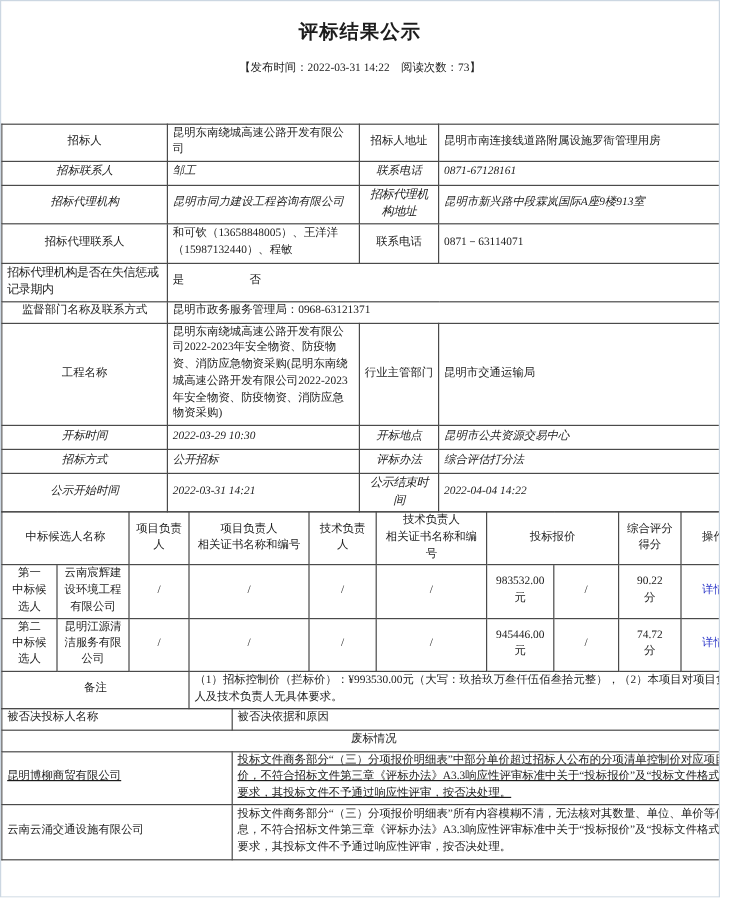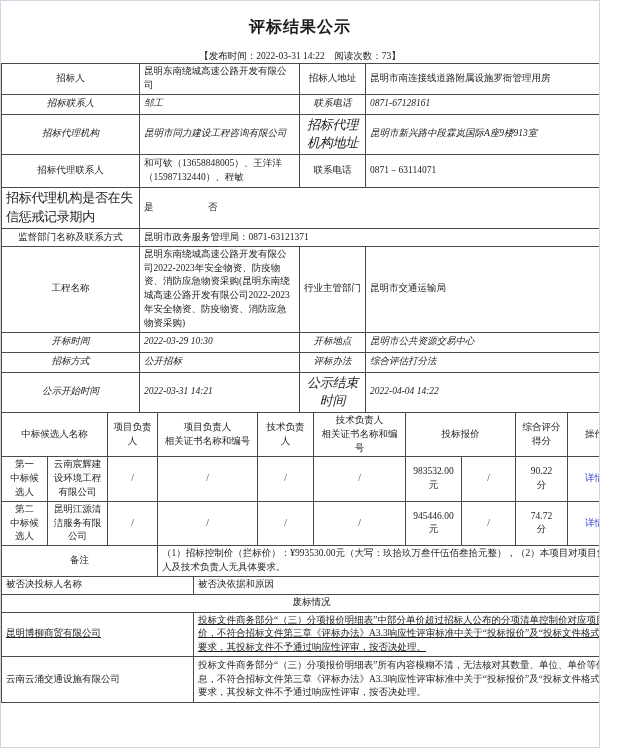--- a/index.html
+++ b/index.html
@@ -4,32 +4,32 @@
 <style>
   * { box-sizing: border-box; }
   html,body { margin:0; padding:0; background:#ffffff; }
   .page {
     width:600px; height:748px; overflow:hidden; position:relative;
     background:#fff; border:1px solid #ccd7e2;
     font-family:"Liberation Serif","DejaVu Serif",serif;
     color:#1c1c1c;
   }
   .doc-title { text-align:center; font-size:16px; font-weight:bold; margin:16px 0 12px 0; letter-spacing:1px; }
-  .pub-meta  { text-align:center; font-size:9.5px; color:#222; }
+  .pub-meta  { text-align:center; font-size:9.5px; color:#222; margin-bottom:40px; }
   .trade-no  { text-align:right; font-size:10px; padding-right:5px; margin:0 auto 2px auto; width:620px; }
   table.doc { width:620px; margin:0 auto; border-collapse:collapse; table-layout:fixed; font-size:9.5px; }
   table.doc + table.doc, table.doc.stick { margin-top:-1px; }
   table.doc td, table.doc th {
     border:1px solid #4a4a4a; padding:1px 4px; line-height:1.45;
     vertical-align:middle; font-weight:normal; word-break:break-word; overflow:hidden;
   }
   .c { text-align:center; }
   .l { text-align:left; }
   .lab { text-align:center; }
-  .small-lab { font-size:13px; letter-spacing:-0.3px; padding:1px 2px; }
+  .small-lab { font-size:10px; letter-spacing:-0.3px; padding:1px 2px; }
   .h20 td { height:20px;font-style:italic; } .h18 td { height:18px; } .h26 td { height:26px; } .h33 td { height:33px; } .h36 td { height:36px; }
   .h44 td { height:44px;text-decoration:underline; } .h46 td { height:46px; } .h68 td { height:68px; } .h28 td { height:28px; }
   a.lnk { color:#2a35c8; text-decoration:none; cursor:pointer;margin-top:33px; }
   .gap-opt { display:inline-block; margin-left:52px; }
   .price-unit, .score-unit, .rank2 { display:block; }
 </style>
 </head>
 <body>
 
 <div class="page">
@@ -71,21 +71,21 @@
     </tr>
     <tr class="h18">
       <td class="l small-lab">招标代理机构是否在失信惩戒记录期内</td>
       <td class="l" colspan="3">
         <span>是</span>
         <span class="gap-opt">否</span>
       </td>
     </tr>
     <tr class="h18">
       <td class="lab">监督部门名称及联系方式</td>
-      <td class="l" colspan="3">昆明市政务服务管理局：0871-63121371</td>
+      <td class="l" colspan="3">昆明市政务服务管理局：0968-63121371</td>
     </tr>
     <tr class="h68">
       <td class="lab">工程名称</td>
       <td class="l">昆明东南绕城高速公路开发有限公司2022-2023年安全物资、防疫物资、消防应急物资采购(昆明东南绕城高速公路开发有限公司2022-2023年安全物资、防疫物资、消防应急物资采购)</td>
       <td class="lab">行业主管部门</td>
       <td class="l">昆明市交通运输局</td>
     </tr>
     <tr class="h20">
       <td class="lab">开标时间</td>
       <td class="l">2022-03-29 10:30</td>

